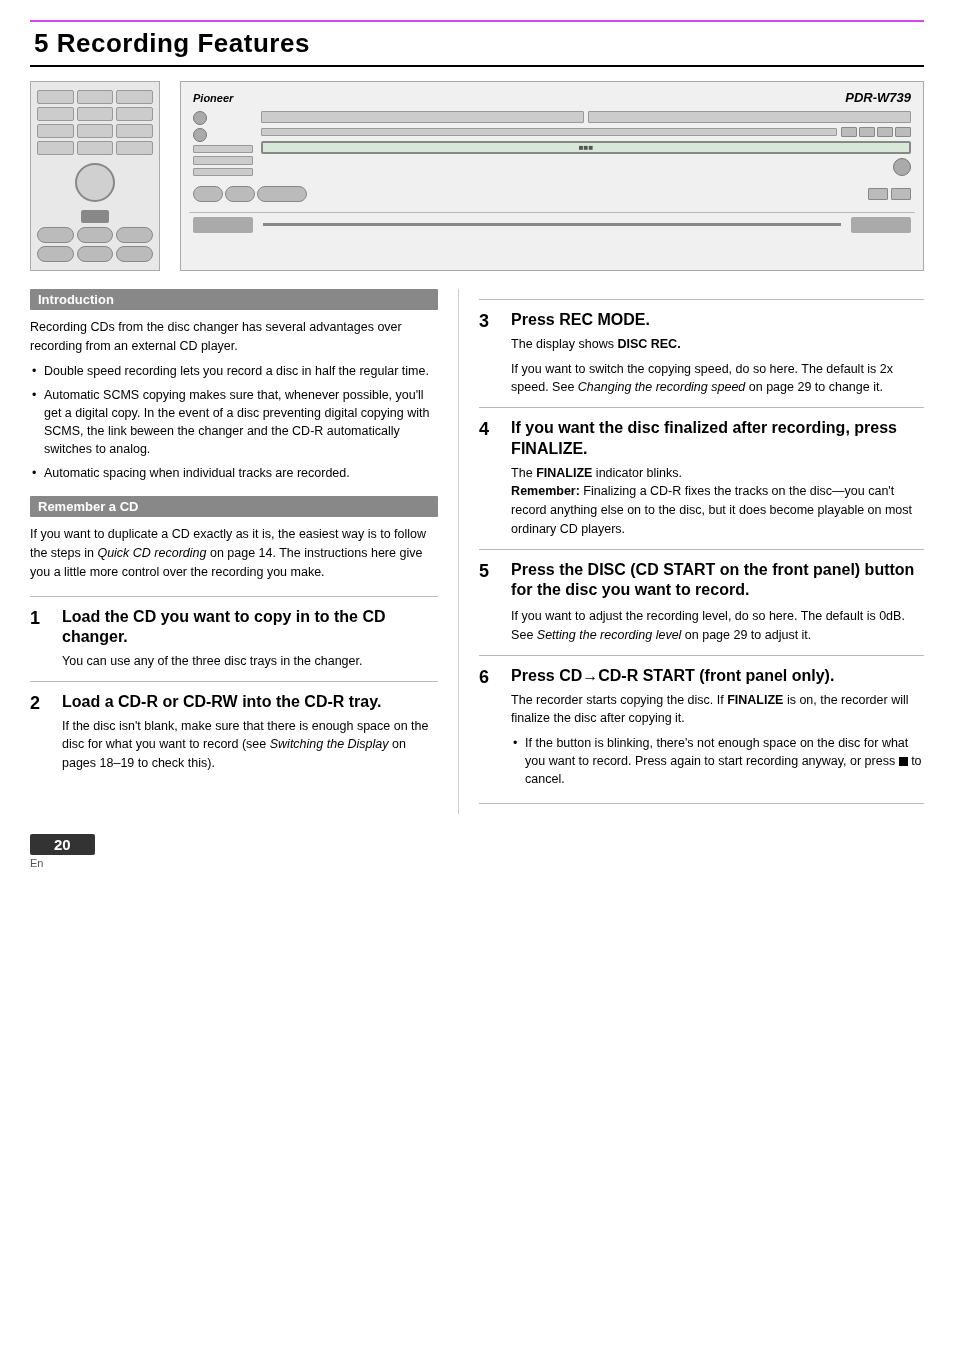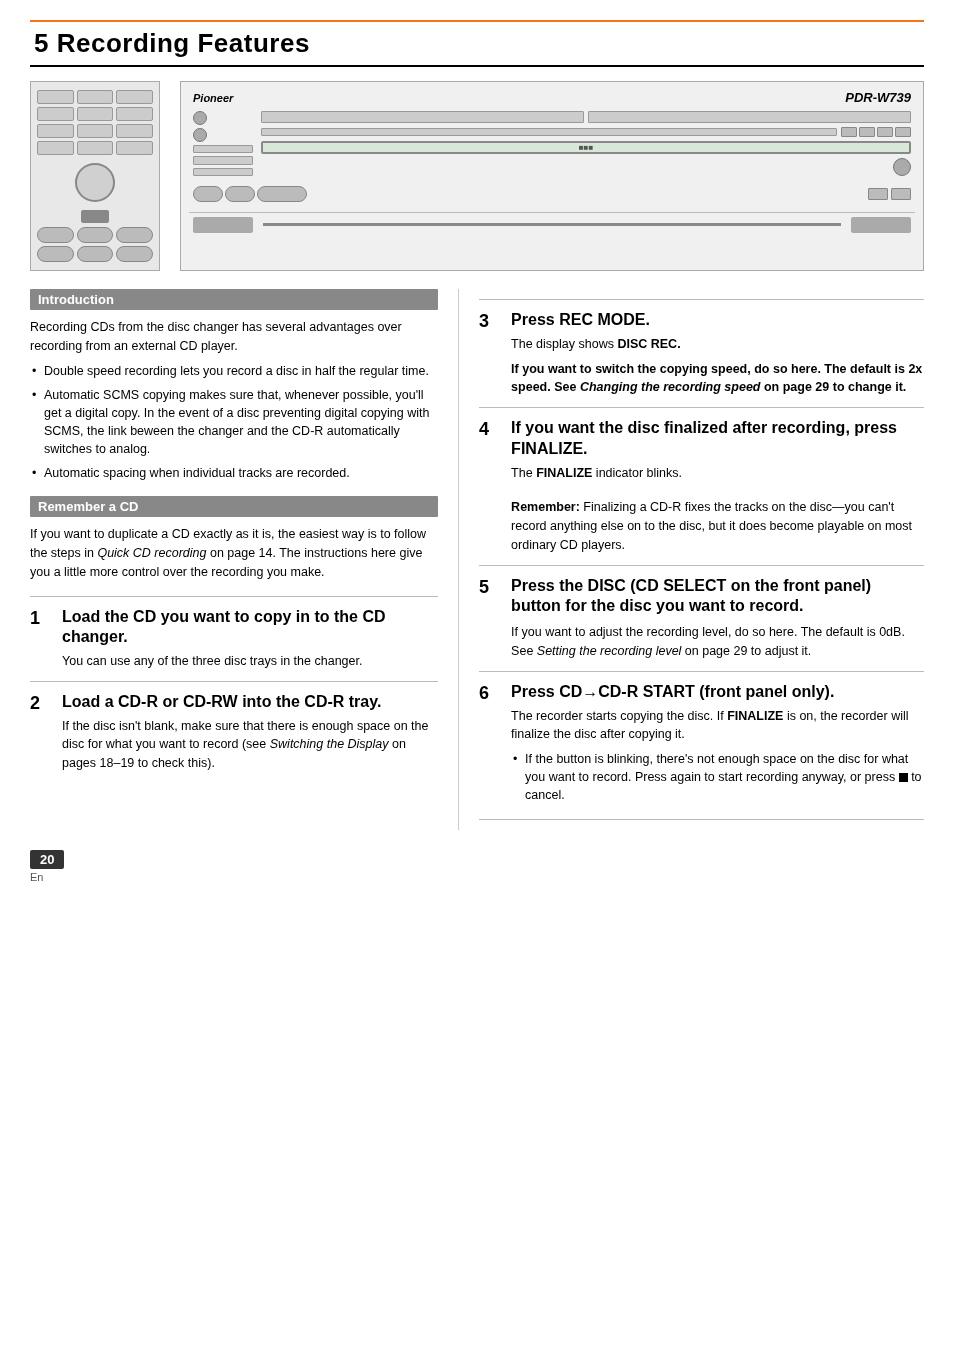--- a/index.html
+++ b/index.html
@@ -10,21 +10,21 @@
       color: #000;
       width: 954px;
       min-height: 1348px;
       padding: 20px 30px 30px 30px;
     }
 
     .page-title {
       font-size: 26px;
       font-weight: bold;
       border-bottom: 2px solid #000;
-      border-top: 2px solid #f97316;
+      border-top: 2px solid #d946ef;
       padding: 6px 0 6px 4px;
       margin-bottom: 14px;
       letter-spacing: 0.5px;
     }
 
     .device-image-area {
       display: flex;
       gap: 20px;
       margin-bottom: 18px;
       align-items: flex-end;
@@ -248,22 +248,22 @@
     .page-number-area {
       position: relative;
       margin-top: 20px;
     }
 
     .page-num-box {
       display: inline-block;
       background: #333;
       color: #fff;
       font-weight: bold;
-      font-size: 13px;
-      padding: 2px 10px;
+      font-size: 15px;
+      padding: 2px 24px;
       border-radius: 2px;
     }
 
     .en-label {
       font-size: 11px;
       color: #555;
       display: block;
       margin-top: 2px;
     }
 
@@ -431,41 +431,41 @@
 
   <div class="right-col">
 
     <hr class="step-divider">
 
     <div class="step">
       <div class="step-num">3</div>
       <div class="step-content">
         <div class="step-title">Press REC MODE.</div>
         <div class="step-body">The display shows <strong>DISC REC.</strong></div>
-        <div class="step-body" style="margin-top:6px;font-weight:bold;">If you want to switch the copying speed, do so here. The default is 2x speed. See <em>Changing the recording speed</em> on page 29 to change it.</div>
+        <div class="step-body" style="margin-top:6px;">If you want to switch the copying speed, do so here. The default is 2x speed. See <em>Changing the recording speed</em> on page 29 to change it.</div>
       </div>
     </div>
 
     <hr class="step-divider">
 
     <div class="step">
       <div class="step-num">4</div>
       <div class="step-content">
         <div class="step-title">If you want the disc finalized after recording, press FINALIZE.</div>
         <div class="step-body">The <strong>FINALIZE</strong> indicator blinks.</div>
-        <div class="step-body" style="margin-top:16px;"><strong>Remember:</strong> Finalizing a CD-R fixes the tracks on the disc—you can't record anything else on to the disc, but it does become playable on most ordinary CD players.</div>
+        <div class="step-body" style="margin-top:0;"><strong>Remember:</strong> Finalizing a CD-R fixes the tracks on the disc—you can't record anything else on to the disc, but it does become playable on most ordinary CD players.</div>
       </div>
     </div>
 
     <hr class="step-divider">
 
     <div class="step">
       <div class="step-num">5</div>
       <div class="step-content">
-        <div class="step-title">Press the DISC (CD SELECT on the front panel) button for the disc you want to record.</div>
+        <div class="step-title">Press the DISC (CD START on the front panel) button for the disc you want to record.</div>
         <div class="step-body" style="margin-top:6px;">If you want to adjust the recording level, do so here. The default is 0dB. See <em>Setting the recording level</em> on page 29 to adjust it.</div>
       </div>
     </div>
 
     <hr class="step-divider">
 
     <div class="step">
       <div class="step-num">6</div>
       <div class="step-content">
         <div class="step-title">Press CD→CD-R START (front panel only).</div>

